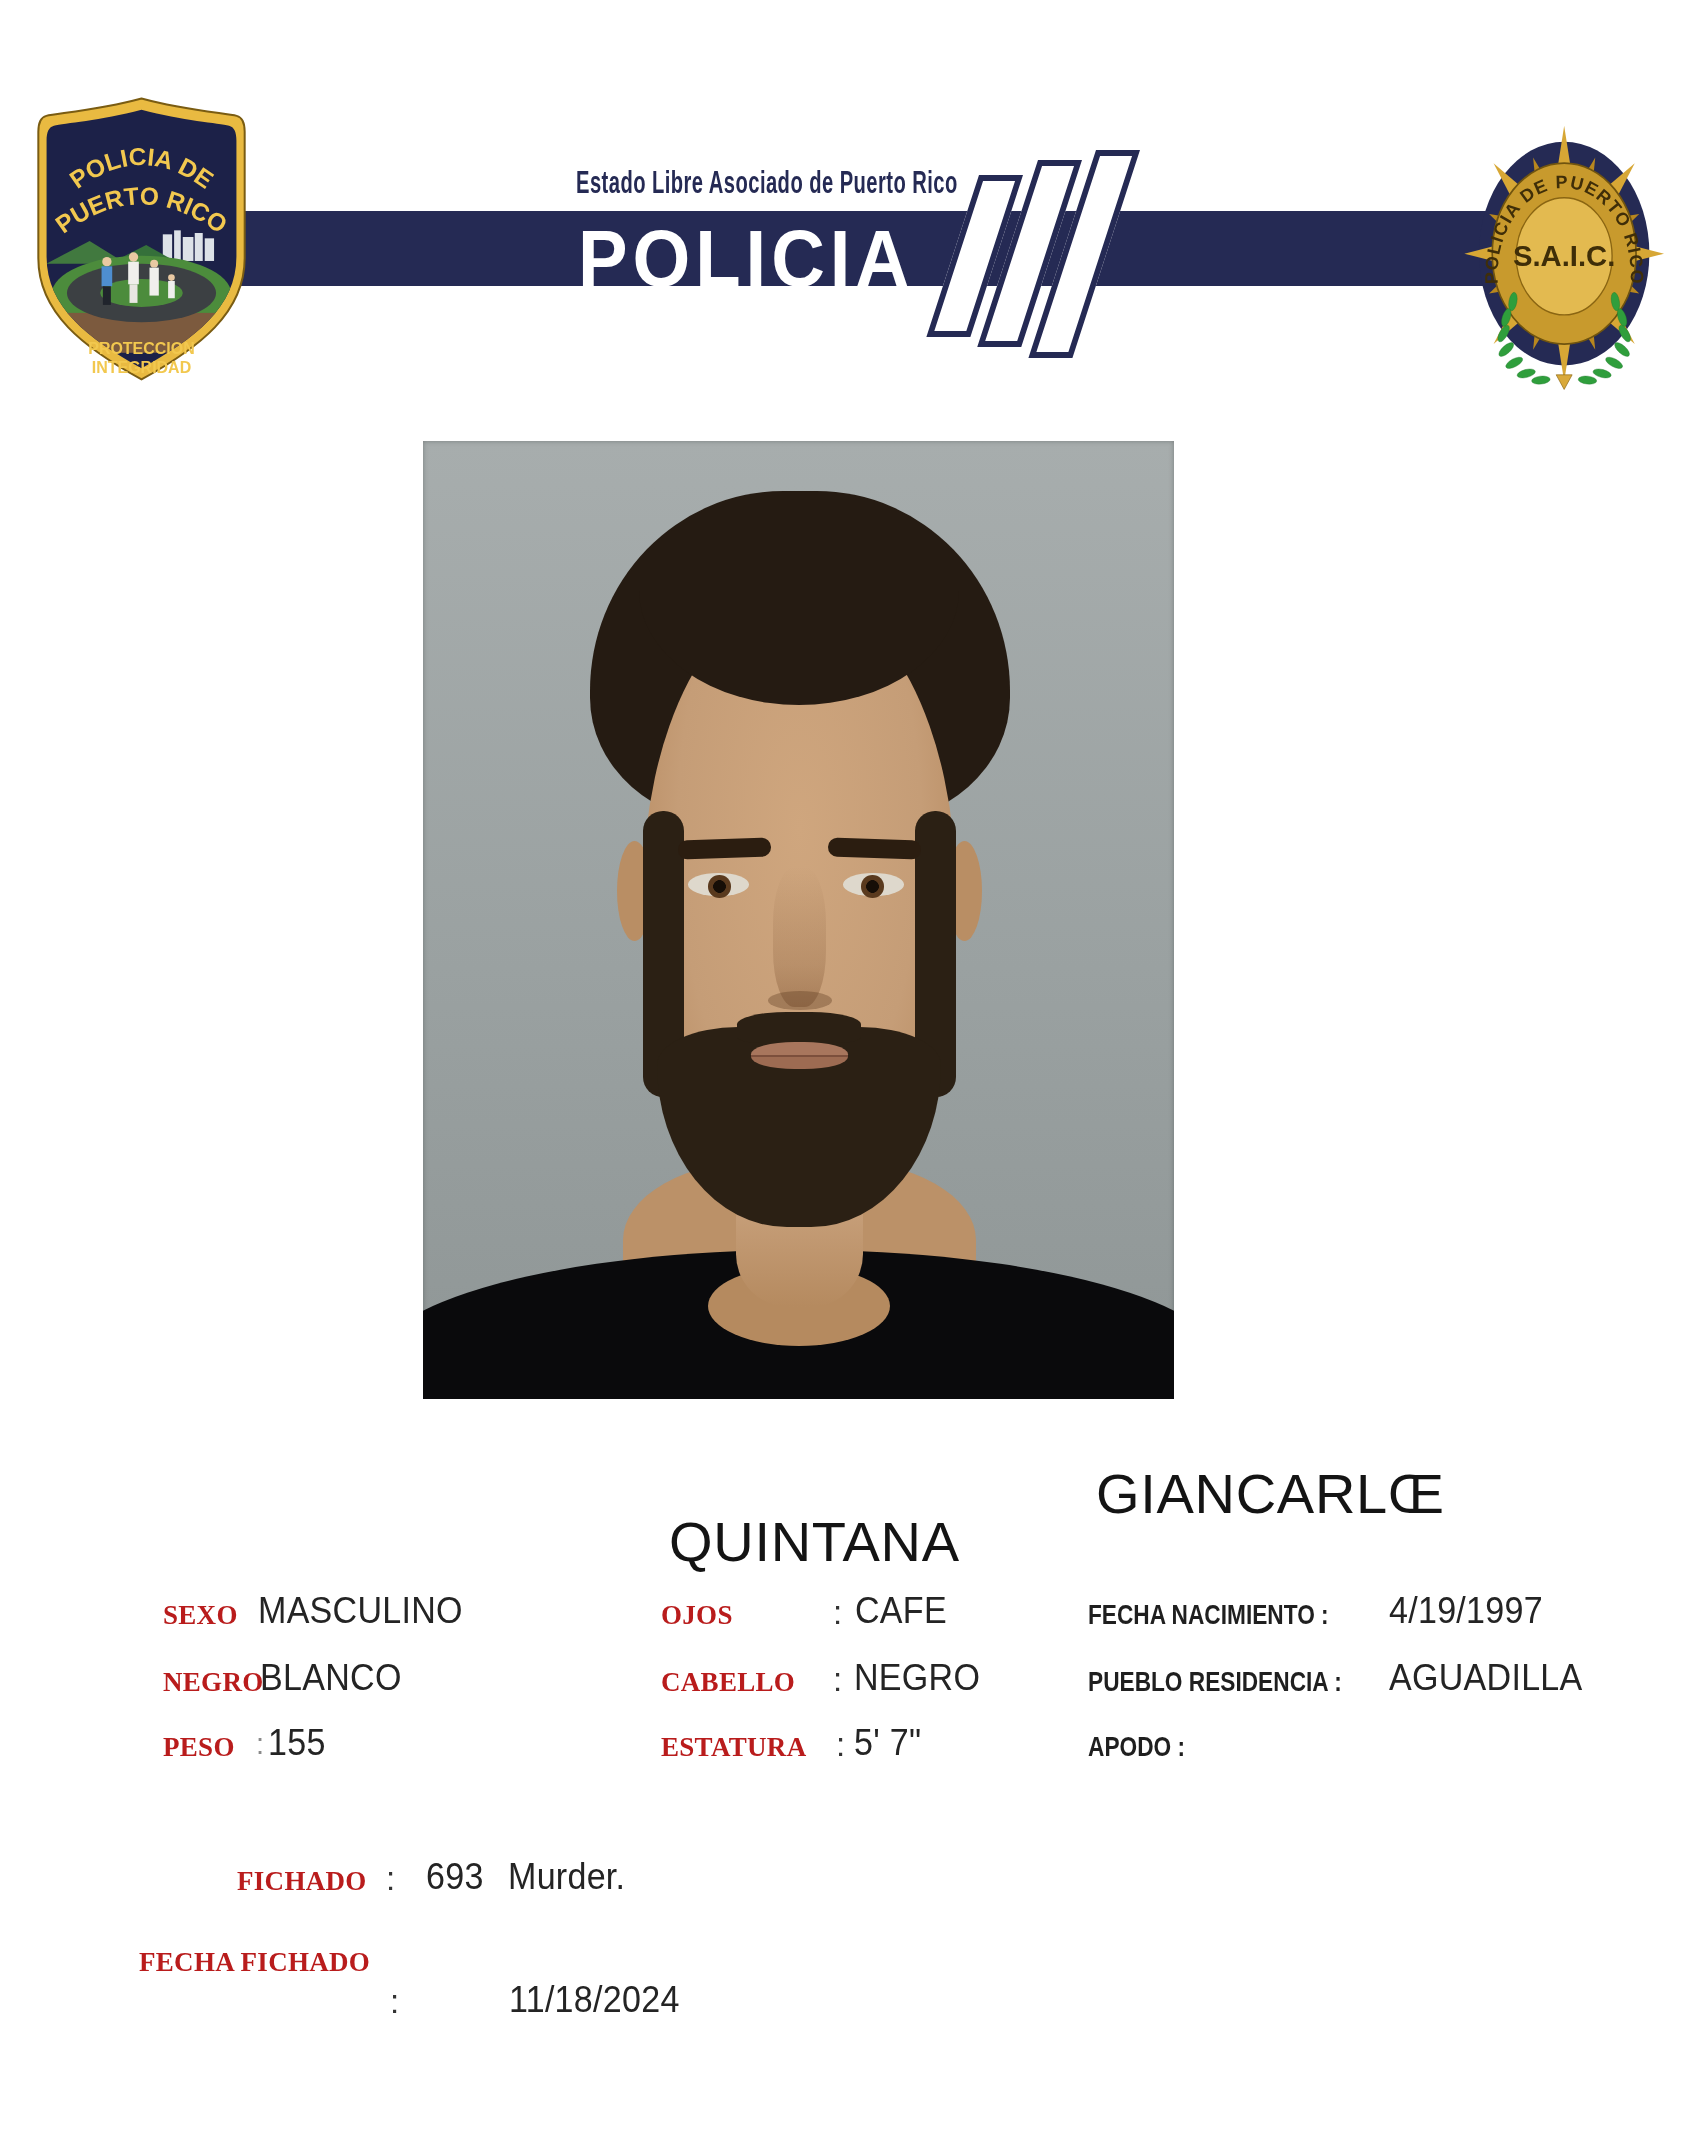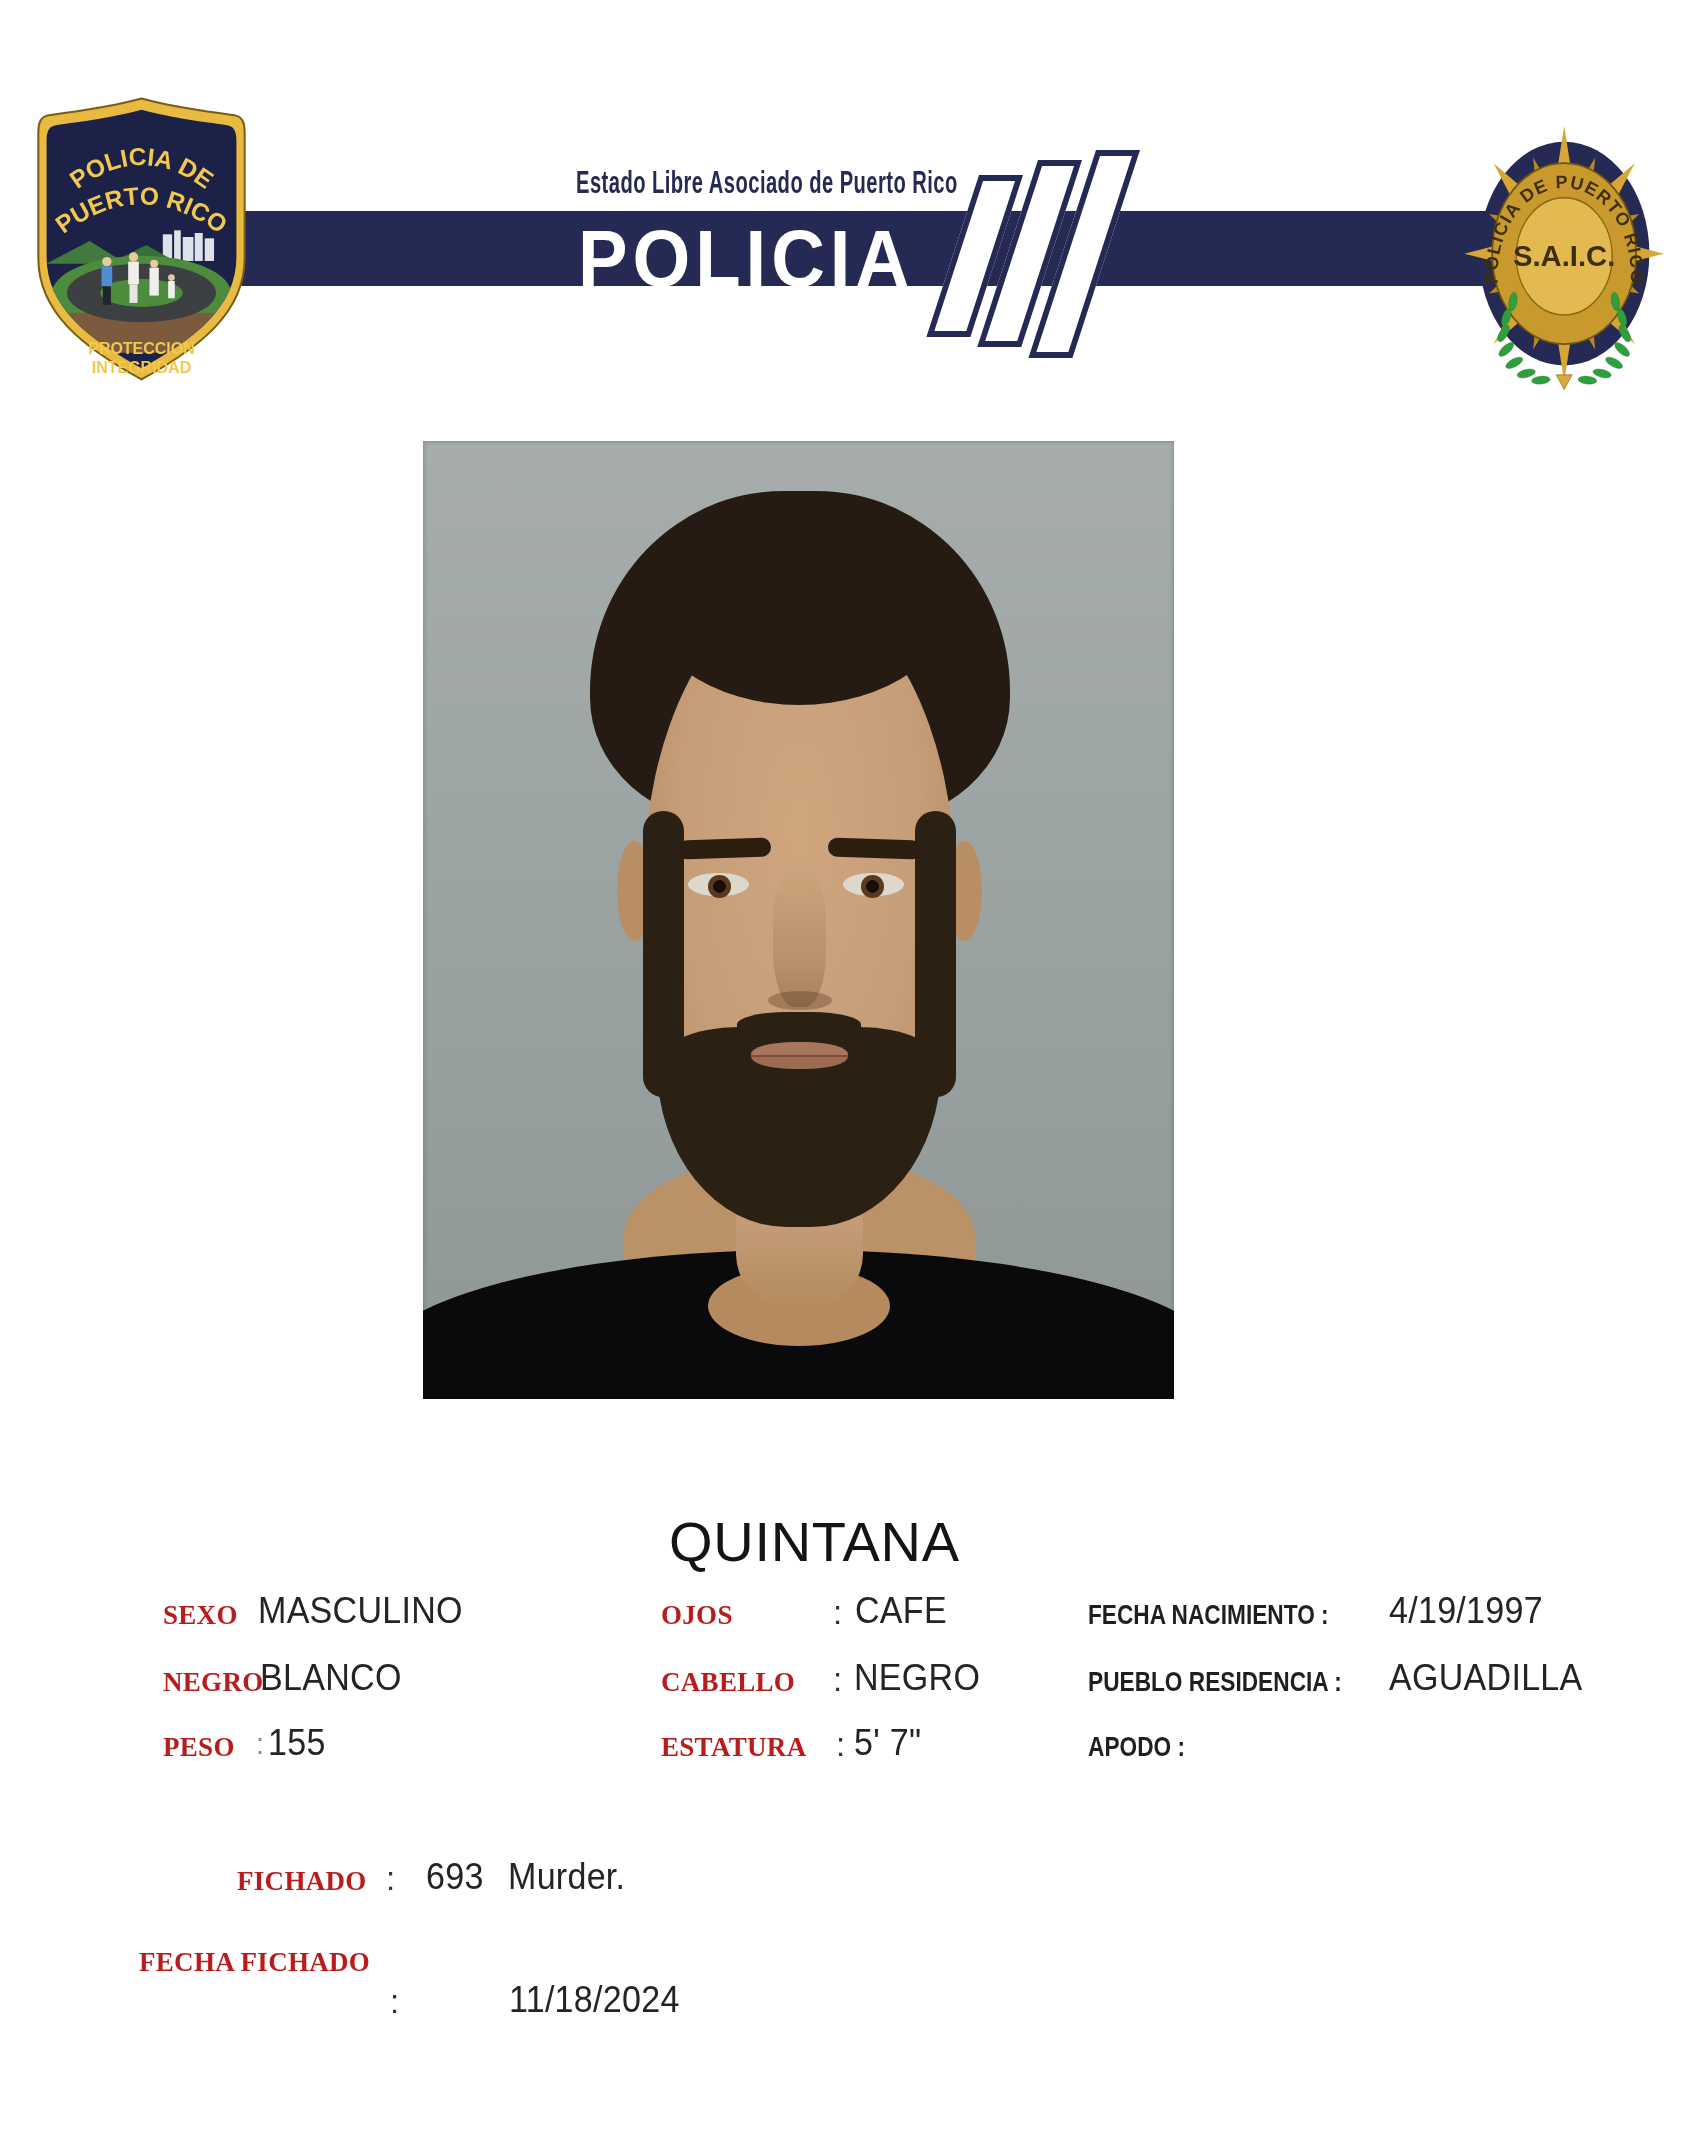--- a/index.html
+++ b/index.html
@@ -206,20 +206,21 @@
     <div class="eye" style="left:420px;"></div>
     <div class="iris" style="left:285px;"></div>
     <div class="iris" style="left:438px;"></div>
     <div class="nose"></div>
     <div class="nostrils"></div>
     <div class="mustache"></div>
     <div class="lips"></div>
   </div>
 
   <div class="abs name-part" style="left:669px;top:1461px;margin-top:48px;">QUINTANA</div>
+  <div class="abs name-part" style="left:1096px;top:1461px;">GIANCARLŒ</div>
 
   <div class="abs lbl-serif" style="left:163px;top:1600px;">SEXO</div>
   <div class="abs val" style="left:258px;top:1590px;">MASCULINO</div>
   <div class="abs lbl-serif" style="left:661px;top:1600px;text-align:center;">OJOS</div>
   <div class="abs colon" style="left:833px;top:1594px;">:</div>
   <div class="abs val" style="left:855px;top:1590px;">CAFE</div>
   <div class="abs lbl-sans" style="left:1088px;top:1599px;">FECHA NACIMIENTO :</div>
   <div class="abs val" style="left:1389px;top:1590px;">4/19/1997</div>
 
   <div class="abs lbl-serif" style="left:163px;top:1667px;">NEGRO</div>

